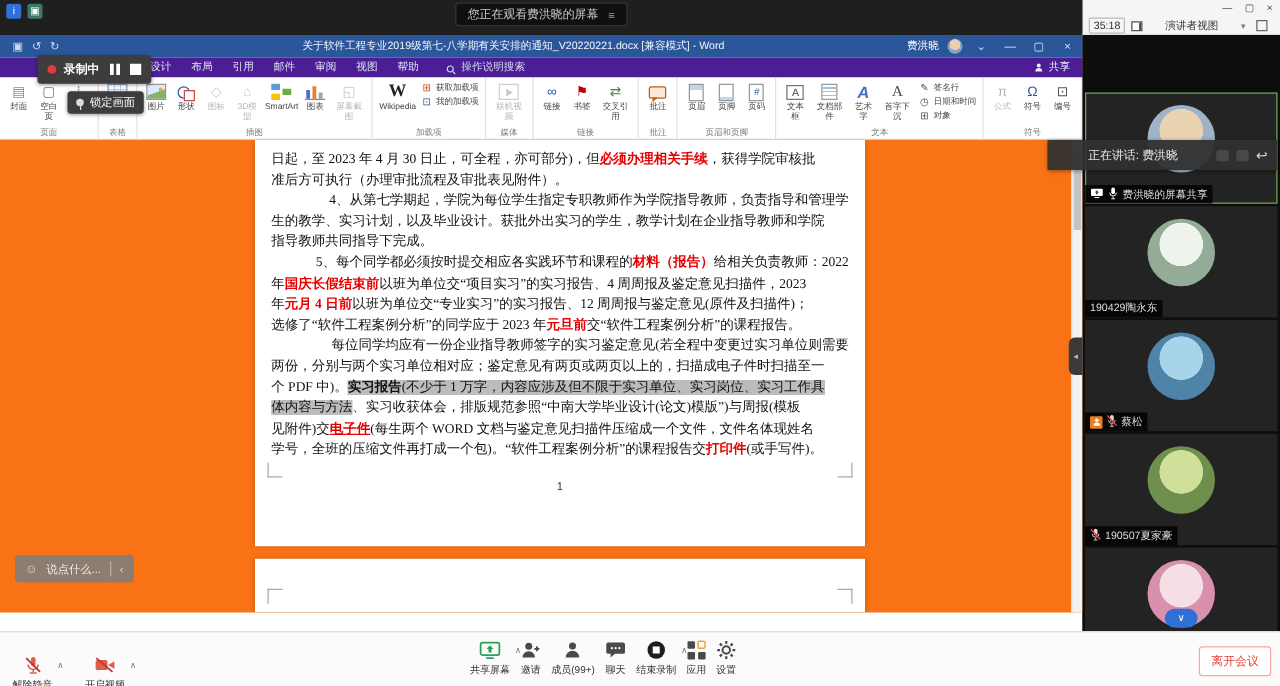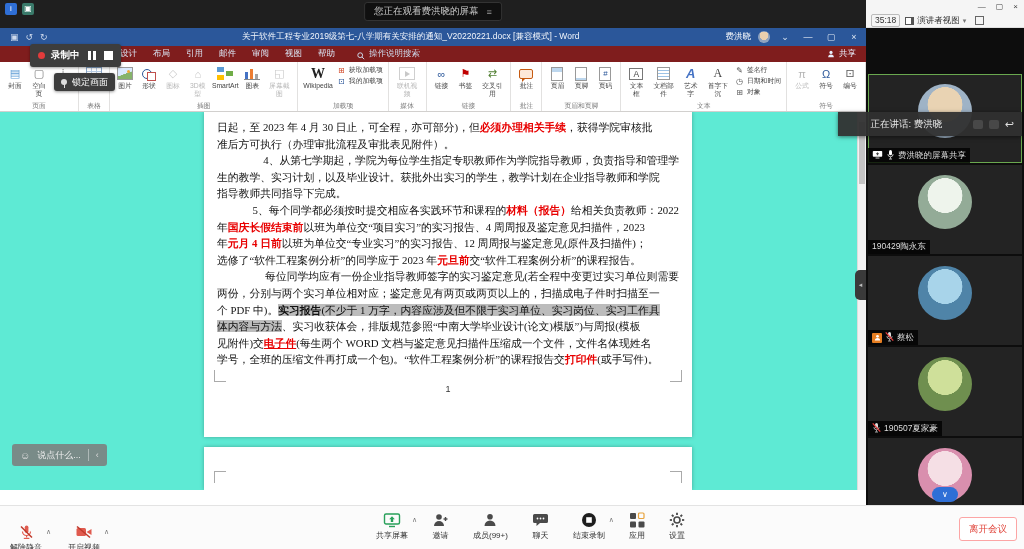--- a/index.html
+++ b/index.html
@@ -16,21 +16,21 @@
   .watch-pill .ham { color:#9a9a9a; font-size:9px; }
 
   
   .word { position:absolute; left:0; top:28px; width:866px; height:477px; background:#fff; }
   .wtitle { height:18px; background:#2b579a; color:#fff; display:flex; align-items:center; font-size:8.5px; }
   .qat { width:96px; display:flex; gap:7px; padding-left:10px; color:#cdd9ec; font-size:9px; }
   .wtitle-text { flex:1; text-align:center; white-space:nowrap; overflow:hidden; text-overflow:ellipsis; color:#f2f6fc; }
   .wtitle-right { display:flex; align-items:center; gap:7px; padding-right:4px; }
   .wavatar { width:12px; height:12px; border-radius:50%; background:radial-gradient(circle at 50% 40%, #e9cfae 0 45%, #8fa3bf 46%); }
   .wctl { width:16px; text-align:center; color:#dbe5f1; font-size:9px; }
-  .wtabs { height:16px; background:#7f1d1d; display:flex; align-items:center; font-size:8.5px; color:#dbe6f5; }
+  .wtabs { height:16px; background:#4c1d95; display:flex; align-items:center; font-size:8.5px; color:#dbe6f5; }
   .wtab { padding:0 8px; }
   .wsearch { display:flex; align-items:flex-end; gap:4px; margin-left:14px; color:#cfdcee; }
   .wshare { margin-left:auto; margin-right:10px; display:flex; gap:4px; align-items:center; color:#e8eefb; }
 
   
   .ribbon { height:50px; background:#fff; border-bottom:1px solid #d2d0ce; display:flex; overflow:hidden; }
   .rb-group { position:relative; border-right:1px solid #e2e1e0; padding:2px 3px 10px 3px; display:flex; }
   .rb-items { display:flex; align-items:flex-start; }
   .rb-big { display:flex; flex-direction:column; align-items:center; justify-content:flex-start; padding:1px 2px; min-width:24px; }
   .rb-ico { height:17px; display:flex; align-items:center; justify-content:center; font-size:11px; color:#555; }
@@ -56,21 +56,21 @@
   .icx-comment::after { content:""; position:absolute; left:2px; bottom:-4px; border-top:4px solid #c55a11; border-right:4px solid transparent; }
   .icx-header { width:12px; height:14px; border:1px solid #999; background:linear-gradient(#bdd7ee 0 4px,#fff 4px); }
   .icx-footer { width:12px; height:14px; border:1px solid #999; background:linear-gradient(#fff 0 10px,#bdd7ee 10px); }
   .icx-pagenum { width:12px; height:14px; border:1px solid #999; background:#fff; font-size:8px; color:#2b579a; line-height:12px; text-align:center; }
   .icx-textbox { width:14px; height:12px; border:1px solid #777; background:#fff; font-size:8.5px; color:#444; line-height:10px; text-align:center; }
   .icx-quickparts { width:13px; height:13px; border:1px solid #999; background:repeating-linear-gradient(0deg,#fff 0 2px,#9dc3e6 2px 3px); }
   .icx-wordart { font-size:13px; font-style:italic; font-weight:bold; color:#4472c4; width:auto; height:auto; }
   .icx-dropcap { font-family:"Liberation Serif",serif; font-size:12px; color:#444; width:auto; height:auto; }
 
   
-  .docarea { position:absolute; left:0; top:84px; width:882px; height:378px; background:#5eead4; overflow:hidden; }
+  .docarea { position:absolute; left:0; top:84px; width:882px; height:378px; background:#f97316; overflow:hidden; }
   .page { position:absolute; left:204px; width:488px; background:#fff; box-shadow:0 0 4px rgba(0,0,0,.28); }
   .page1 { top:0; height:325px; }
   .page2 { top:335px; height:43px; }
   .doc-text { padding:7px 13px 0 13px; font-family:"Liberation Serif","DejaVu Serif",serif; font-size:10.8px; line-height:16.6px; color:#111; }
   .dline { white-space:nowrap; }
   .dline.ind { padding-left:22px;text-align:right; }
   .run-n {} 
   .run-r { color:#e80000; font-weight:bold; }
   .run-ru { color:#e80000; font-weight:bold; text-decoration:underline; }
   .run-sel { background:#bcbcbc; }
@@ -119,21 +119,21 @@
   .toast .sp { flex:1;text-align:center; }
   .toast .ghost { width:10px; height:9px; background:#5a5a5a; border-radius:2px; opacity:.6; }
   .toast .reply { color:#ddd; font-size:11px; }
 
   
   .sidebar { position:absolute; left:866px; top:0; width:158px; height:505px; background:#0d0d0d; }
   .sb-top { height:28px; background:#f5f5f5; border-bottom:1px solid #e0e0e0; }
   .sb-winctl { height:13px; display:flex; justify-content:flex-end; gap:10px; padding:2px 6px 0 0; color:#444; font-size:8px; line-height:9px; }
   .sb-row2 { height:15px; display:flex; align-items:center; gap:5px; padding:0 5px; }
   .timer { border:1px solid #bbb; font-size:8.5px; color:#333; padding:0 3px; line-height:11px; border-radius:2px; }
-  .viewmode { display:flex; align-items:center; gap:3px; font-size:8.5px; color:#333;text-align:center; }
+  .viewmode { display:flex; align-items:center; gap:18px; font-size:8.5px; color:#333;text-align:center; }
   .vm-ic { width:9px; height:8px; border:1px solid #555; background:linear-gradient(90deg,#fff 0 5px,#555 5px); }
   .fs-ic { width:9px; height:9px; border:1px solid #666; margin-left:4px; }
   .tiles { padding:2px;margin-top:44px; }
   .tile { position:relative; height:89px; margin-bottom:2px; background:#232323; overflow:hidden; }
   .tile.active { outline:1px solid #6aa84f; outline-offset:-1px; }
   .tile.partial { height:20px; }
   .tavatar { position:absolute; left:50%; top:10px; transform:translateX(-50%); width:54px; height:54px; border-radius:50%; }
   .tile.partial .tavatar { top:3px; width:42px; height:42px; }
   .nlabel { position:absolute; left:0; bottom:0; background:rgba(0,0,0,.78); color:#ddd; font-size:8.5px;
     padding:1px 4px; display:flex; align-items:center; gap:3px; max-width:100%; white-space:nowrap; }
@@ -141,21 +141,21 @@
   .sb-scrolldown { position:absolute; left:50%; transform:translateX(-50%); bottom:3px; width:26px; height:15px; background:#2f6fd6;
     border-radius:8px; color:#fff; font-size:8px; display:flex; align-items:center; justify-content:center; z-index:5; }
 
   
   .bottombar { position:absolute; left:0; top:505px; width:1024px; height:44px; background:#fbfbfb; border-top:1px solid #e3e3e3; }
   .bb-item { display:flex; flex-direction:column; align-items:center; gap:1px; position:relative; }
   .bb-ic { height:18px; display:flex; align-items:center; justify-content:center; }
   .bb-label { font-size:8px; color:#333; white-space:nowrap; }
   .bb-caret { position:absolute; right:-9px; top:5px; font-size:7px; color:#777; }
   .bb-left { position:absolute; left:10px; top:17px; display:flex; gap:26px; }
-  .bb-center { position:absolute; left:376px; top:5px; display:flex; gap:24px; }
+  .bb-center { position:absolute; left:376px; top:5px; display:flex; gap:8px; }
   .leave-btn { position:absolute; right:7px; top:11px; width:58px; height:24px; background:#fff; border:1px solid #fca5a5;
     border-radius:3px; color:#e0443a; font-size:9.5px; display:flex; align-items:center; justify-content:center; }
 </style>
 </head>
 <body>
 
 <div id="stage">
 
   <div class="share">
     <div class="strip-icons">

